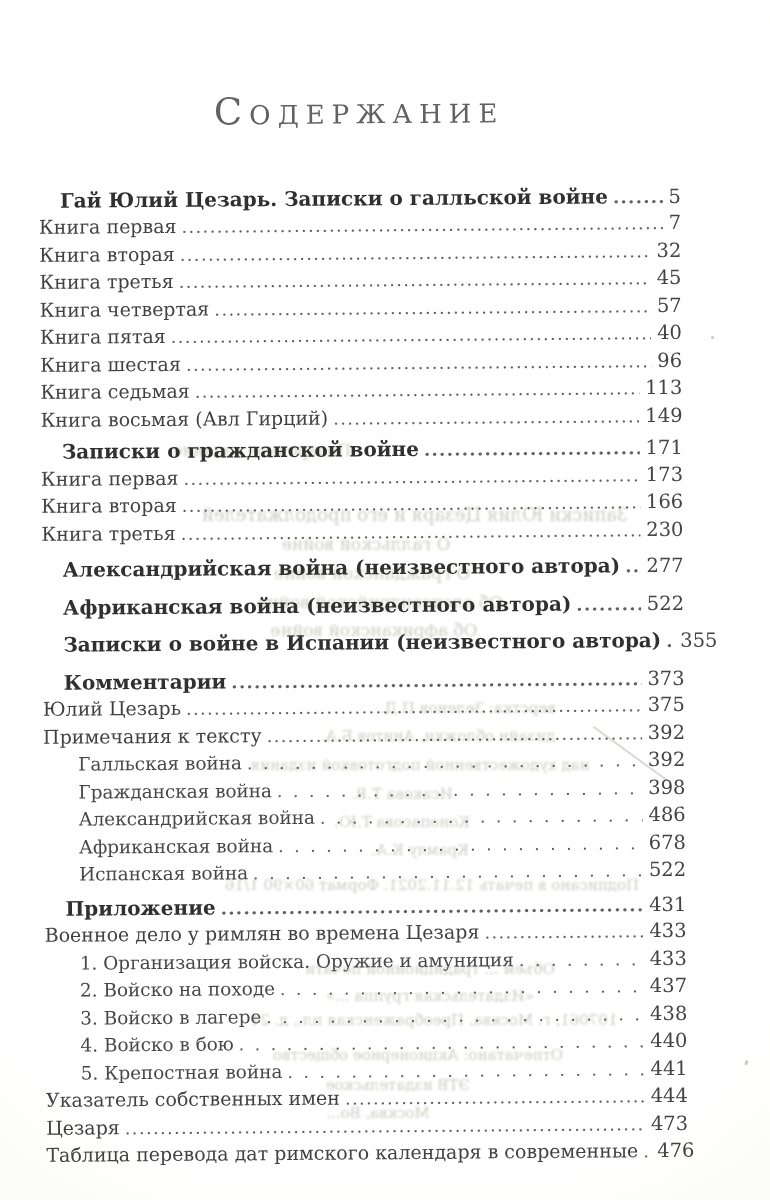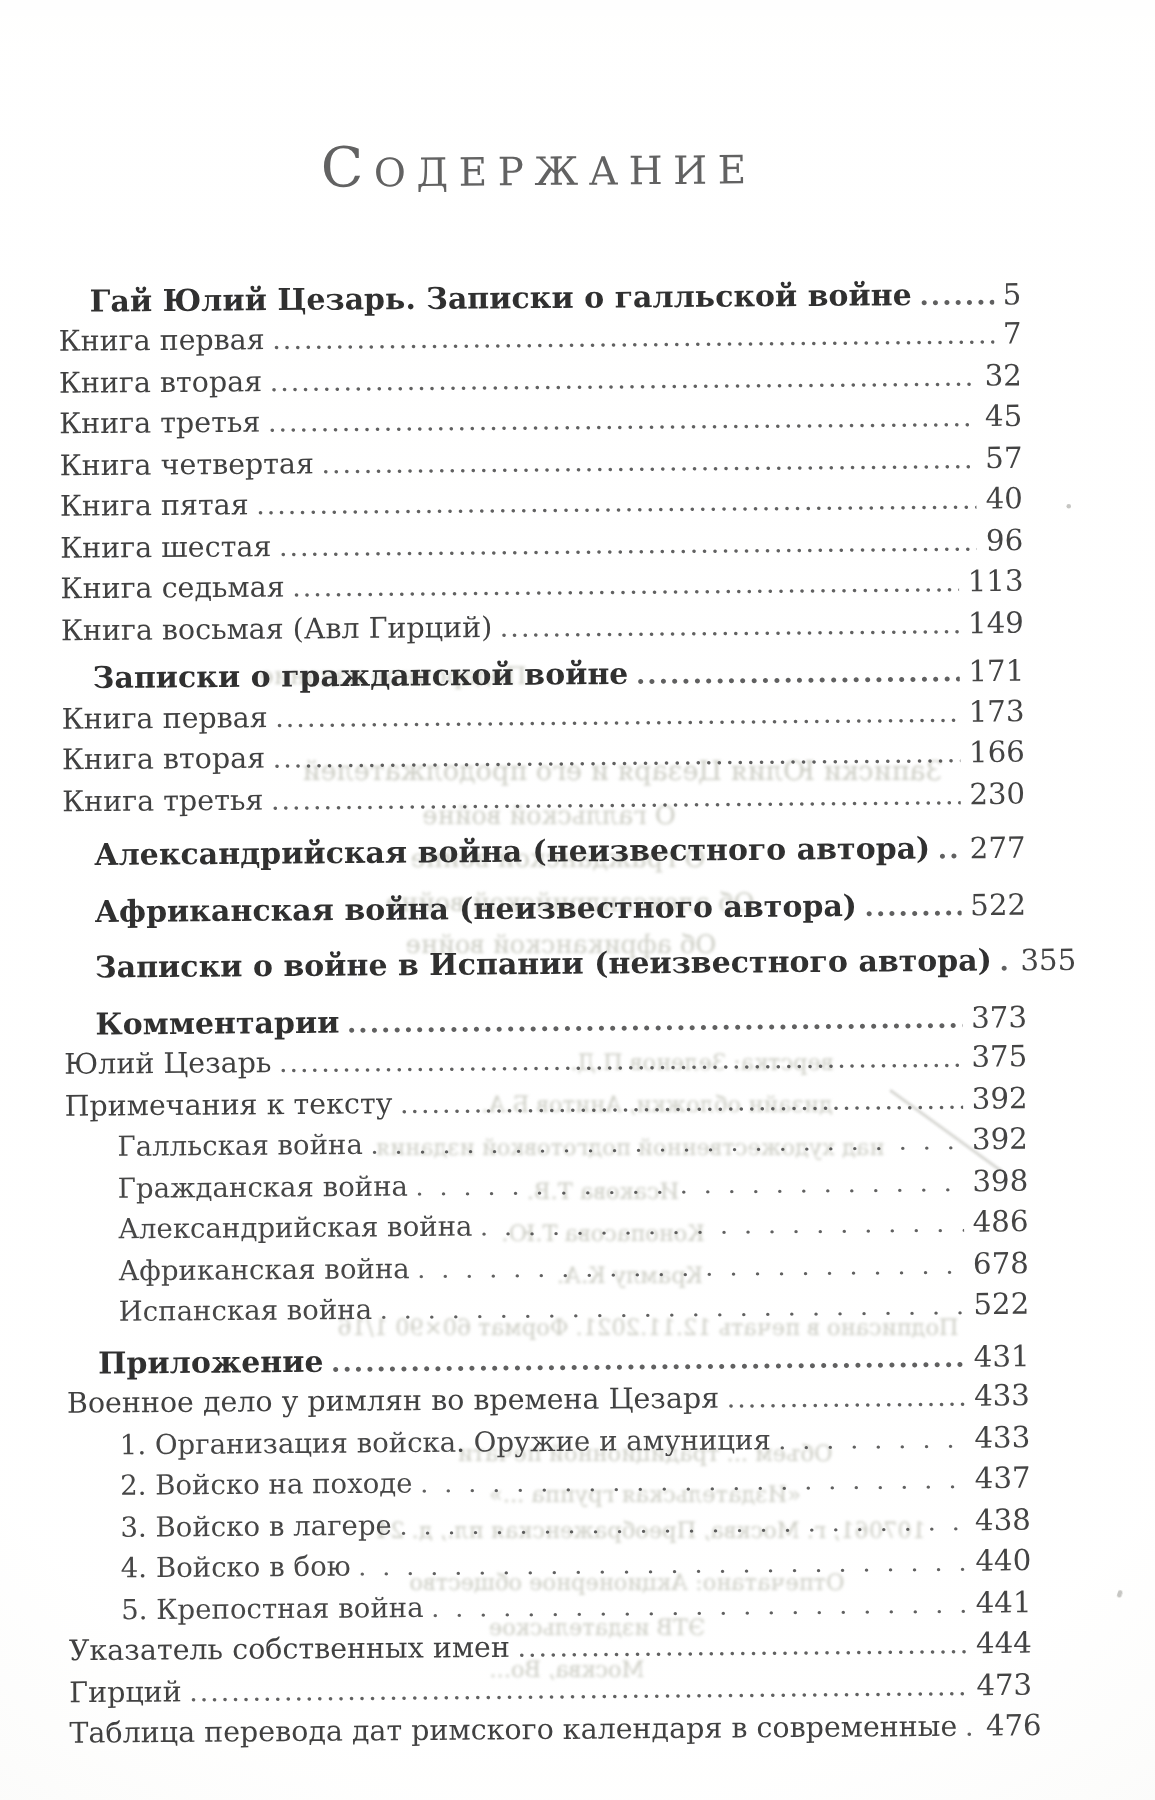--- a/index.html
+++ b/index.html
@@ -274,21 +274,21 @@
     <span class="label">5. Крепостная война</span>
     <span class="leader spaced"></span>
     <span class="pagenum">441</span>
   </div>
       <div class="row base">
     <span class="label">Указатель собственных имен</span>
     <span class="leader"></span>
     <span class="pagenum">444</span>
   </div>
       <div class="row base">
-    <span class="label">Гирций</span>
+    <span class="label">Цезаря</span>
     <span class="leader"></span>
     <span class="pagenum">473</span>
   </div>
       <div class="row base">
     <span class="label">Таблица перевода дат римского календаря в современные</span>
     <span class="leader"></span>
     <span class="pagenum">476</span>
   </div>
     </div>
 </div>

